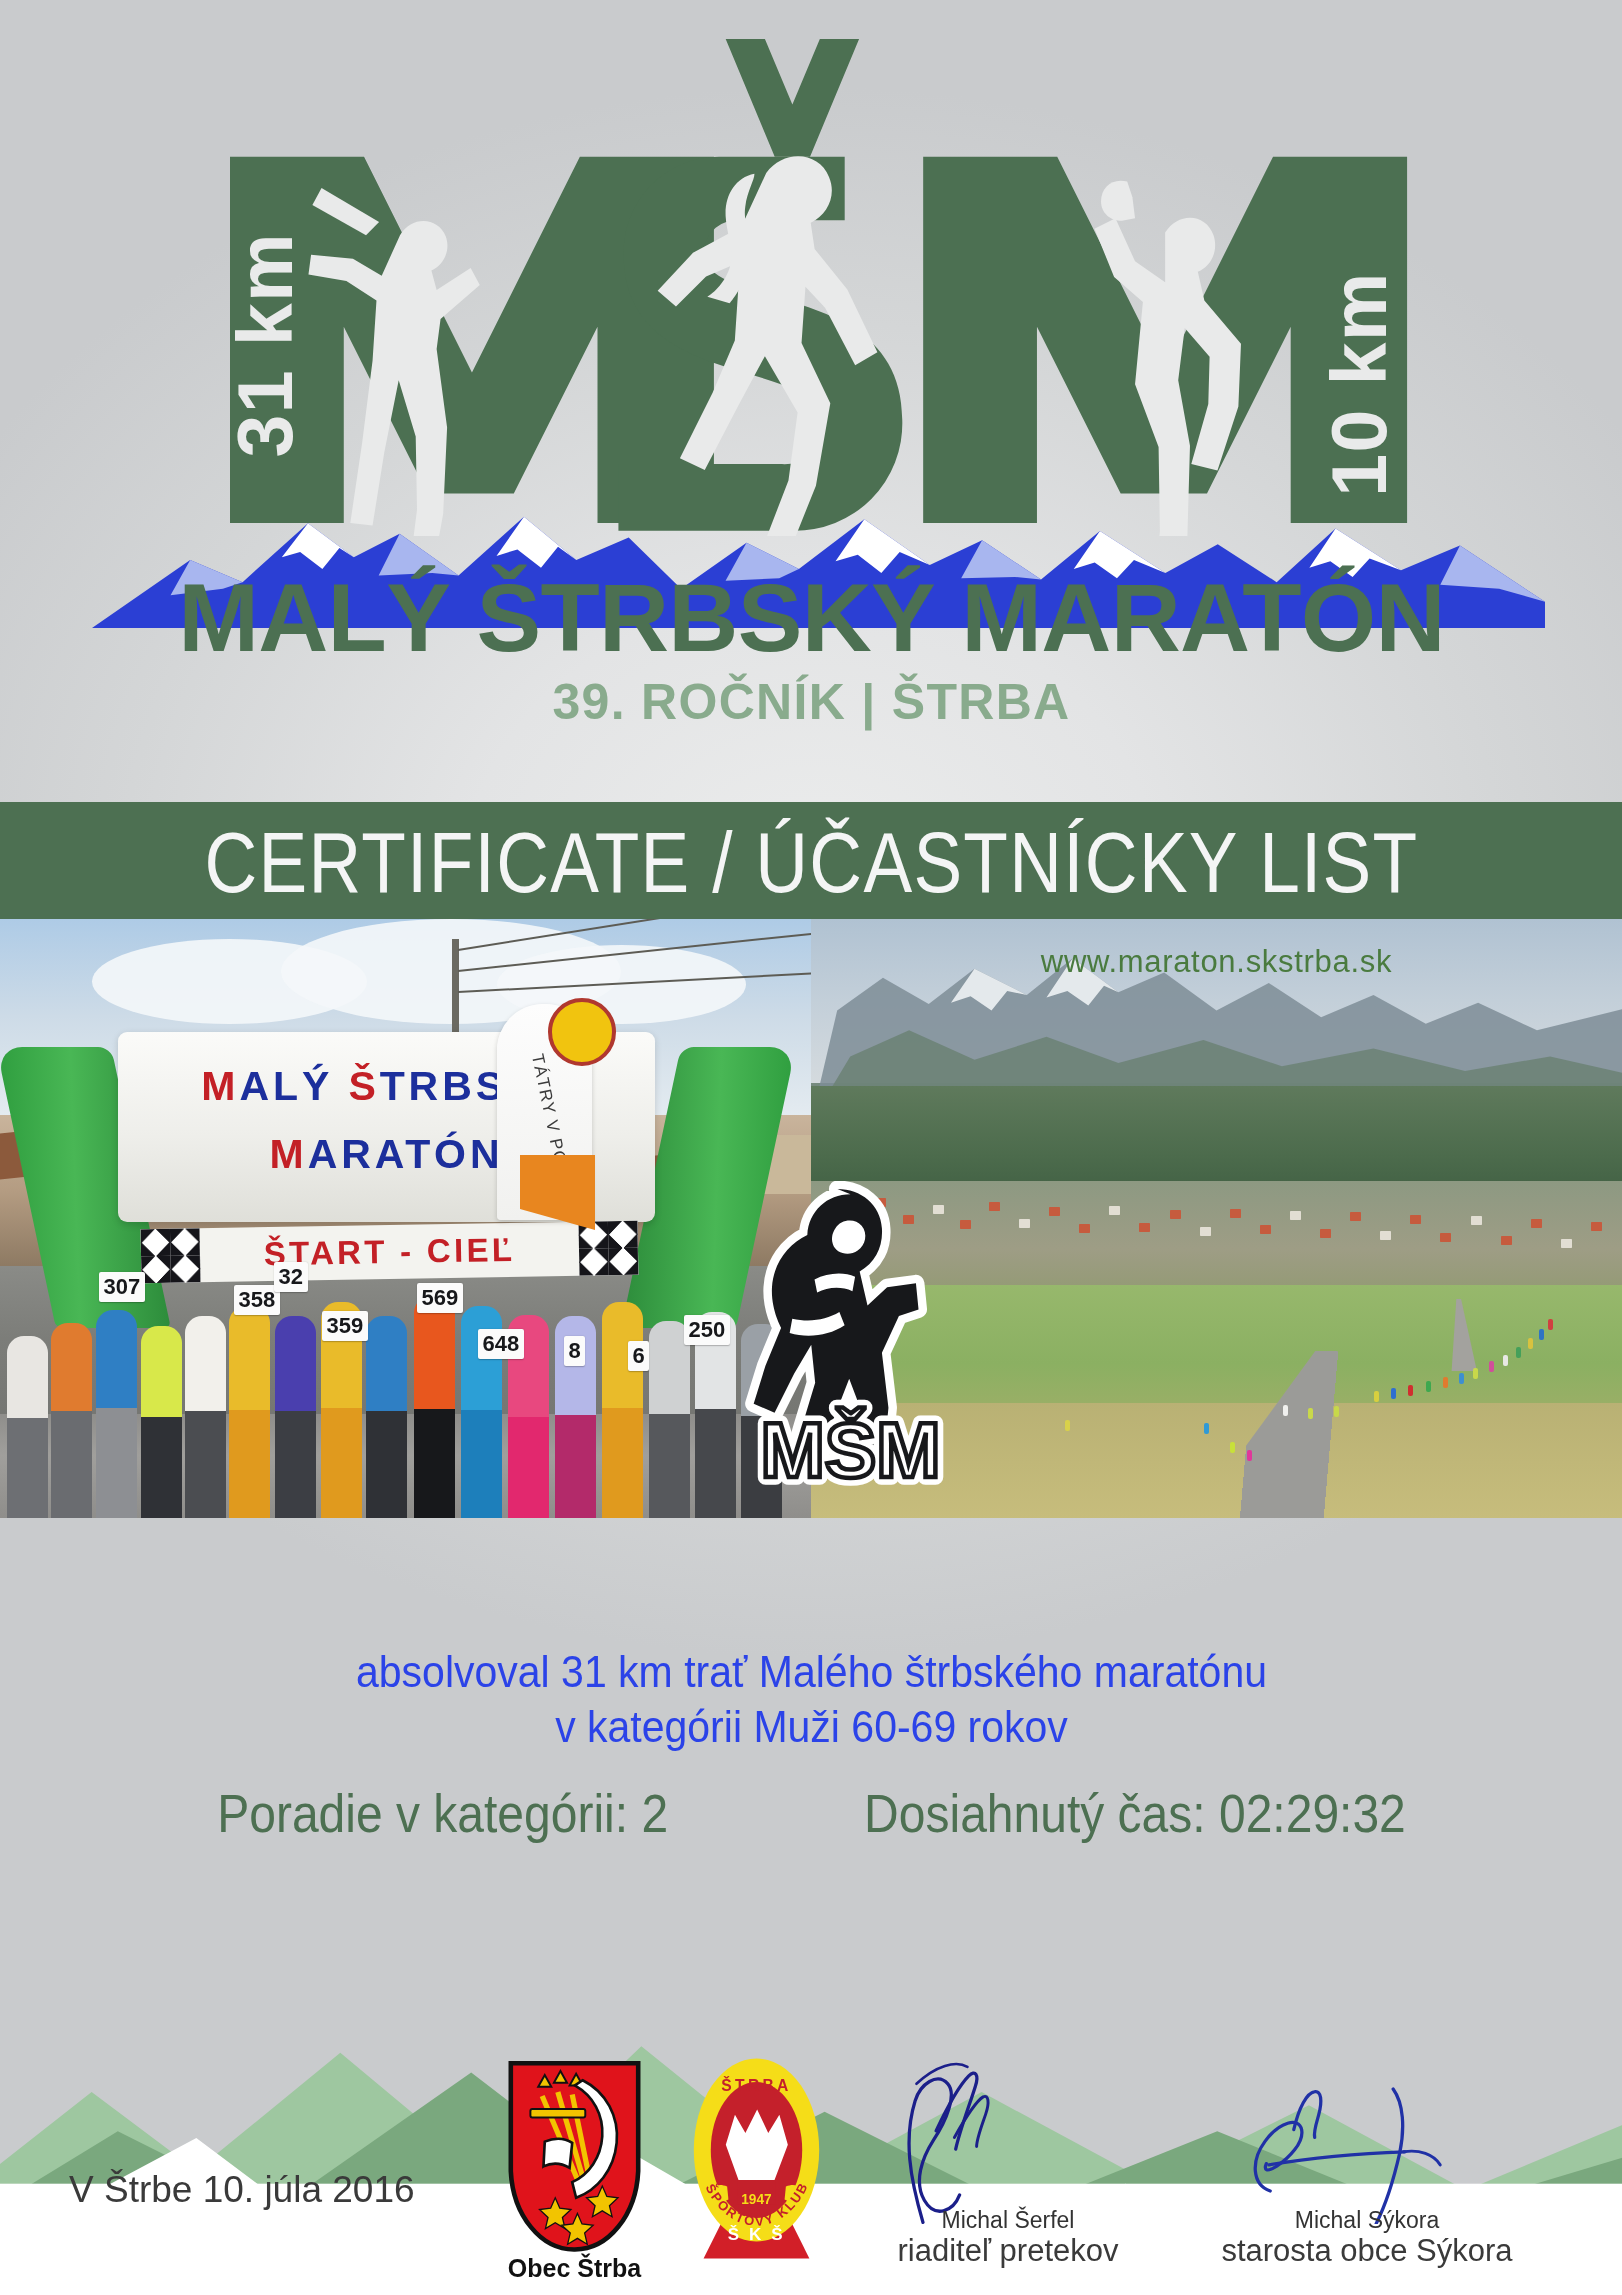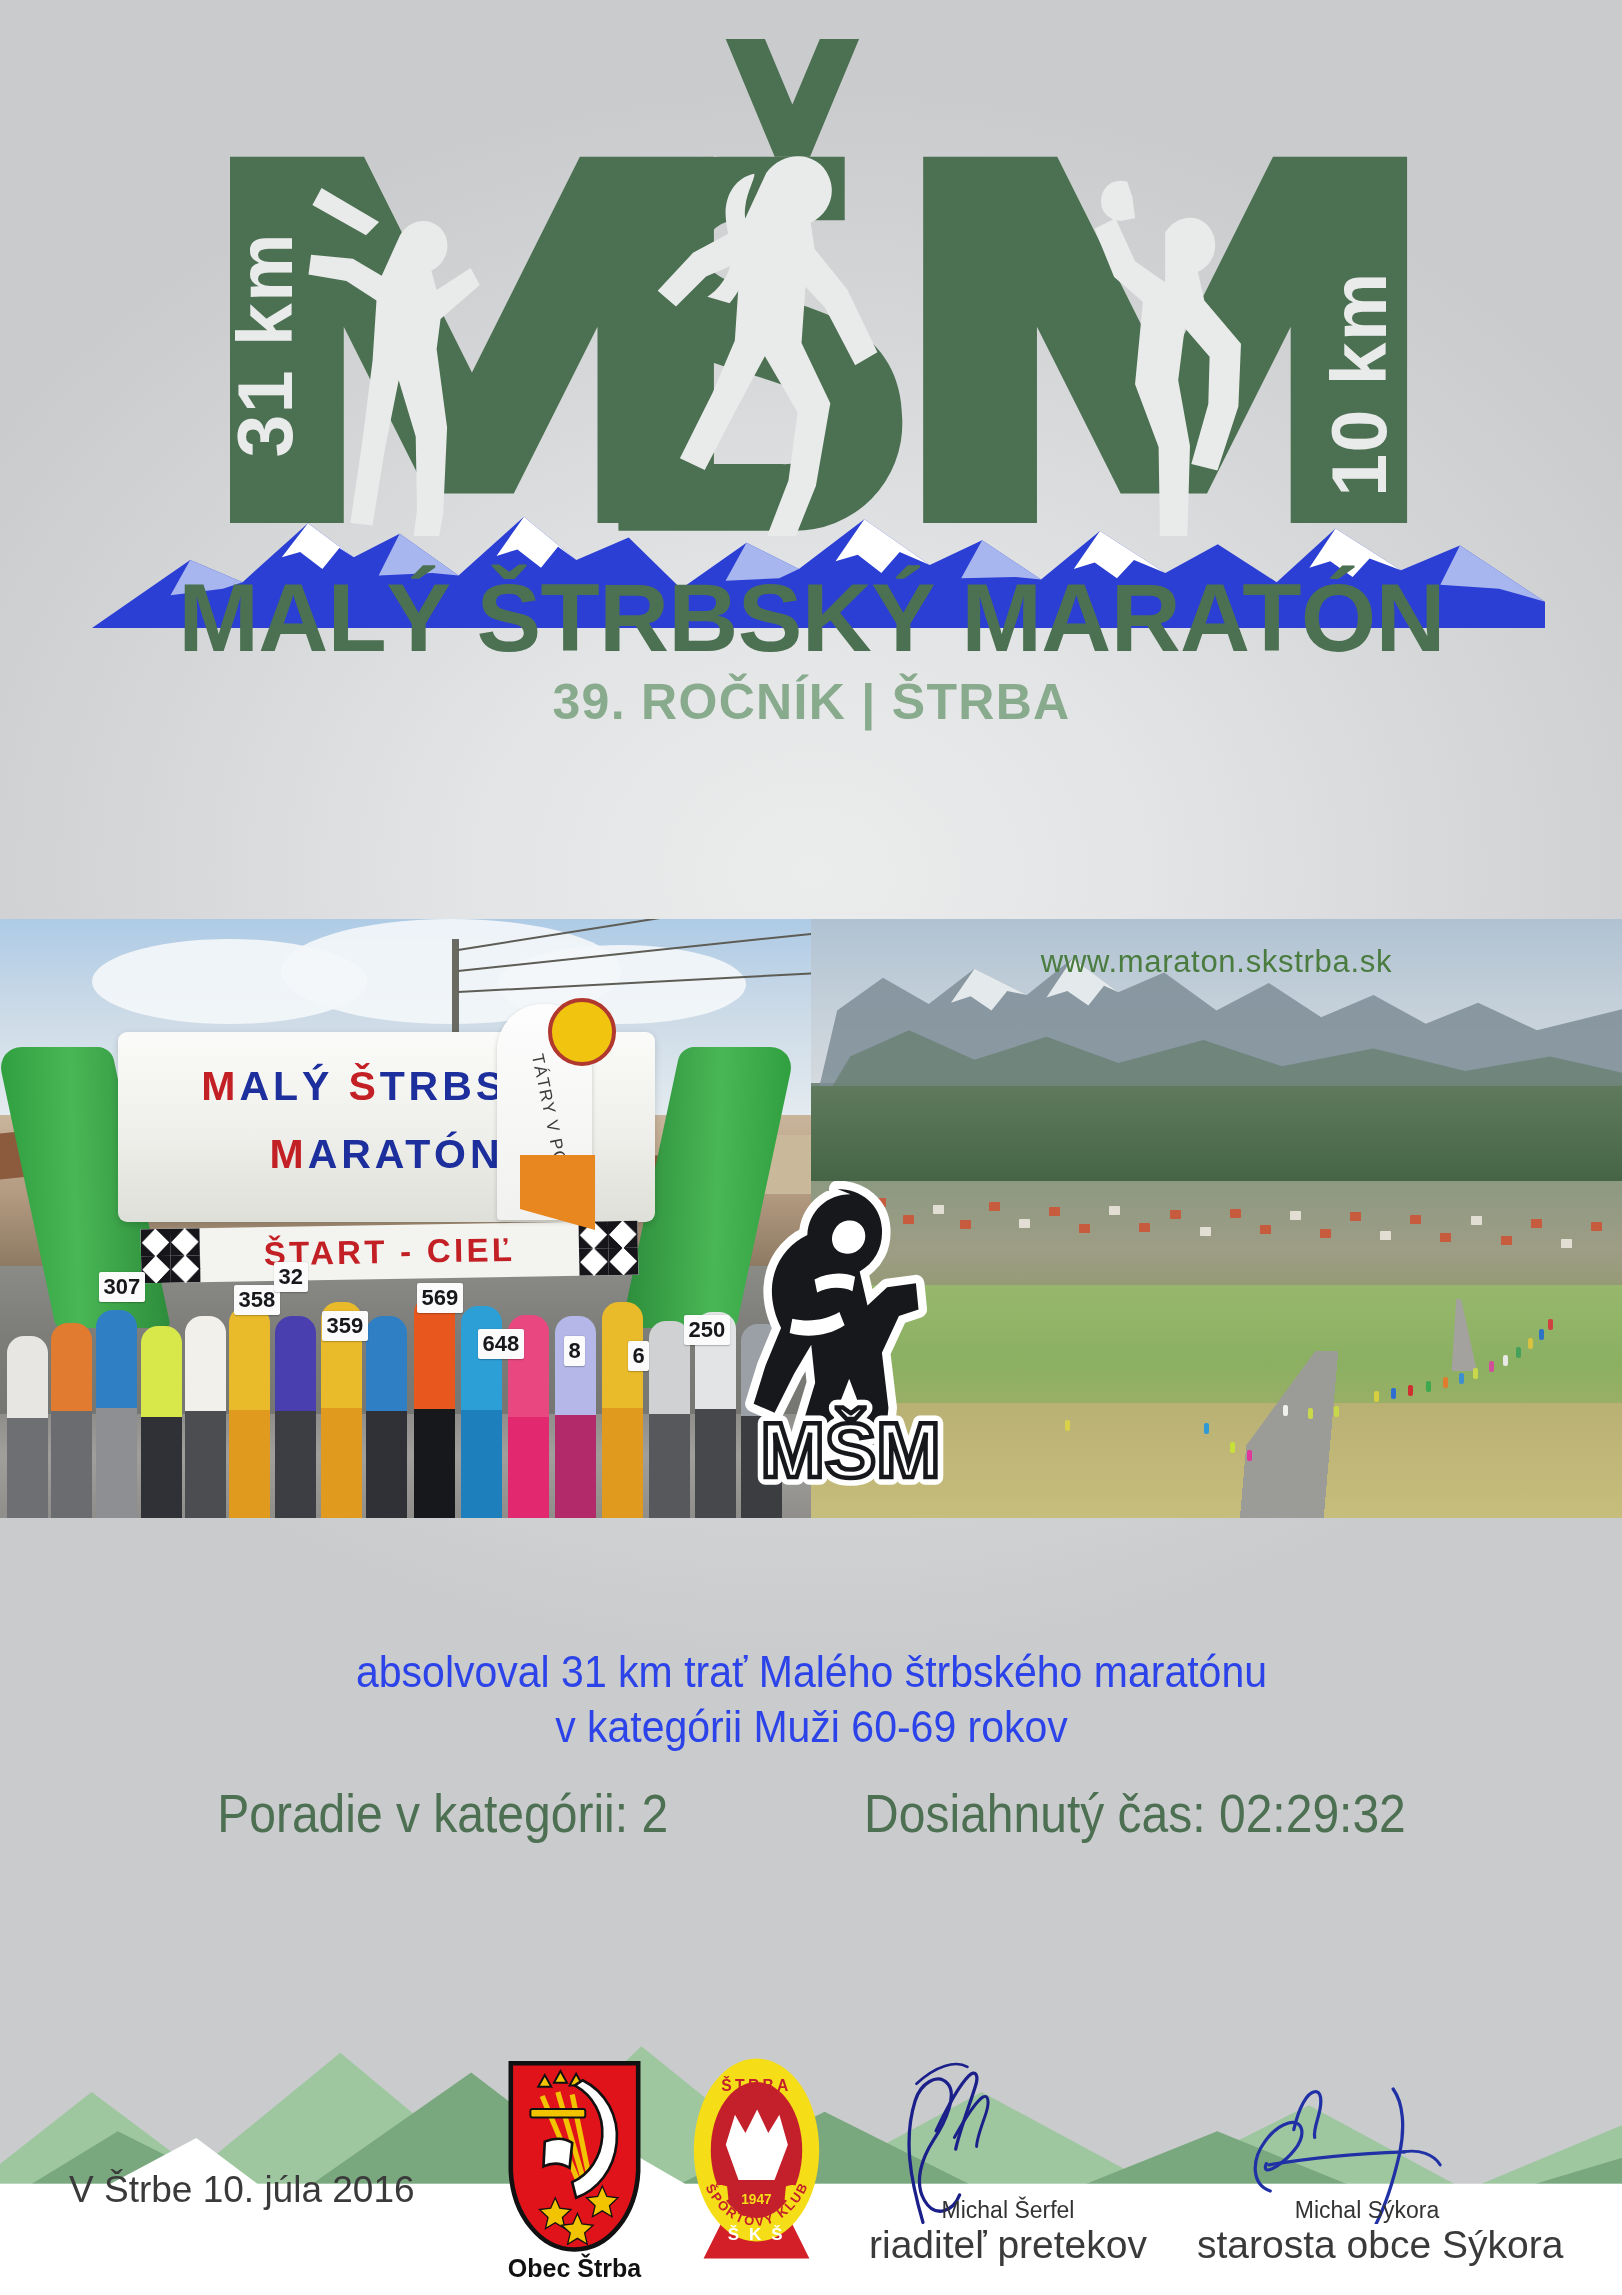--- a/index.html
+++ b/index.html
@@ -171,21 +171,21 @@
   .date-text{position:absolute;left:69px;bottom:84px;font-size:37px;color:#3a3a3a;white-space:nowrap;}
 
   .crest{position:absolute;left:504px;bottom:41px;width:141px;height:196px;}
   .crest-label{position:absolute;left:504px;bottom:11.8px;width:141px;text-align:center;
     font-size:25px;font-weight:bold;color:#111;}
   .sks{position:absolute;left:681px;bottom:34px;width:151px;height:209px;}
 
   .sig{position:absolute;bottom:26px;width:340px;text-align:center;}
   .sig.a{left:838px;} .sig.b{left:1197px;}
   .sig-name{font-size:23px;color:#333;line-height:1.05;white-space:nowrap;}
-  .sig-role{font-size:39px;color:#3a3a3a;line-height:1.2;white-space:nowrap;}
+  .sig-role{font-size:31px;color:#3a3a3a;line-height:1.2;white-space:nowrap;}
   .sig-ink{position:absolute;bottom:71px;width:340px;height:164px;pointer-events:none;}
 </style>
 </head>
 <body>
 
 <div class="page">
 
   <div class="logo-block">
 
     <div class="logo-wrap">
@@ -229,20 +229,23 @@
       <path d="M330 40 L290 92 L318 84 L352 110 L378 78 L400 92 Z M660 30 L618 90 L650 80 L686 108 L712 76 L740 96 Z M1180 34 L1136 98 L1170 88 L1206 116 L1234 84 L1280 104 Z M1540 52 L1500 110 L1532 100 L1566 124 L1592 96 L1640 116 Z M1900 48 L1860 108 L1892 98 L1926 122 L1952 94 L2000 112 Z" fill="#ffffff"></path>
       <path d="M150 96 L120 150 L200 140 L230 130 Z M470 56 L438 120 L520 116 L560 120 Z M1000 70 L968 128 L1050 124 L1080 110 Z M1360 66 L1328 124 L1410 122 L1450 126 Z M2090 74 L2060 134 L2150 140 L2220 160 Z" fill="#a8b6ef"></path>
     </svg>
 
     <div class="title-main">
       <span>MALÝ ŠTRBSKÝ MARATÓN</span>
     </div>
     <div class="title-sub">39. ROČNÍK | ŠTRBA</div>
   </div>
 
+  <div class="cert-banner">
+    <div class="cert-banner-text">CERTIFICATE / ÚČASTNÍCKY LIST</div>
+  </div>
 
   <div class="photo-strip">
 
     <div class="photo-left">
       <div class="l-sky"></div>
       <div class="l-cloud" style="left:92px;top:19.6px;width:275px;height:85px;"></div>
       <div class="l-cloud" style="left:281px;top:0px;width:340px;height:105px;"></div>
       <div class="l-cloud" style="left:497px;top:26px;width:249px;height:79px;"></div>
 
       <div class="houses">

